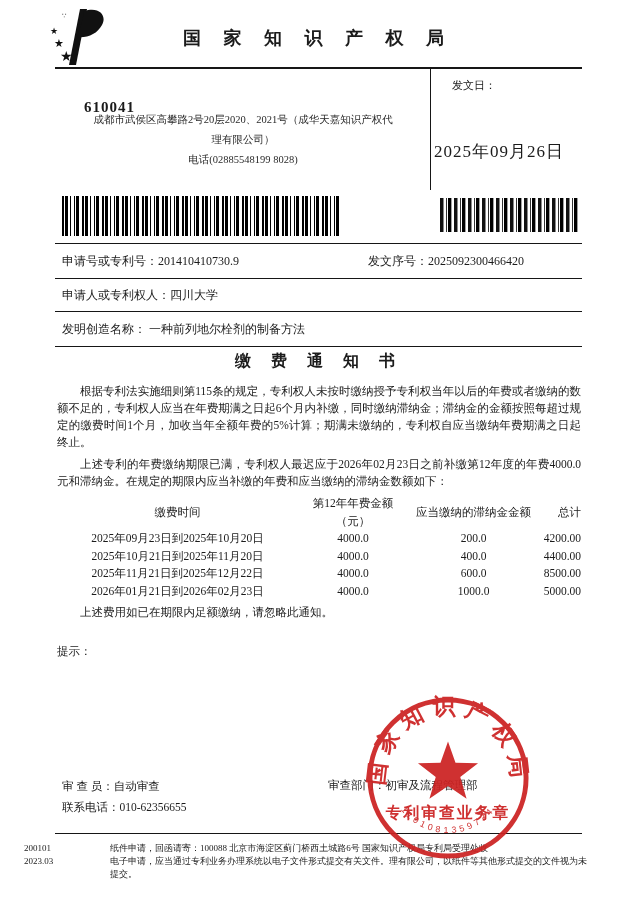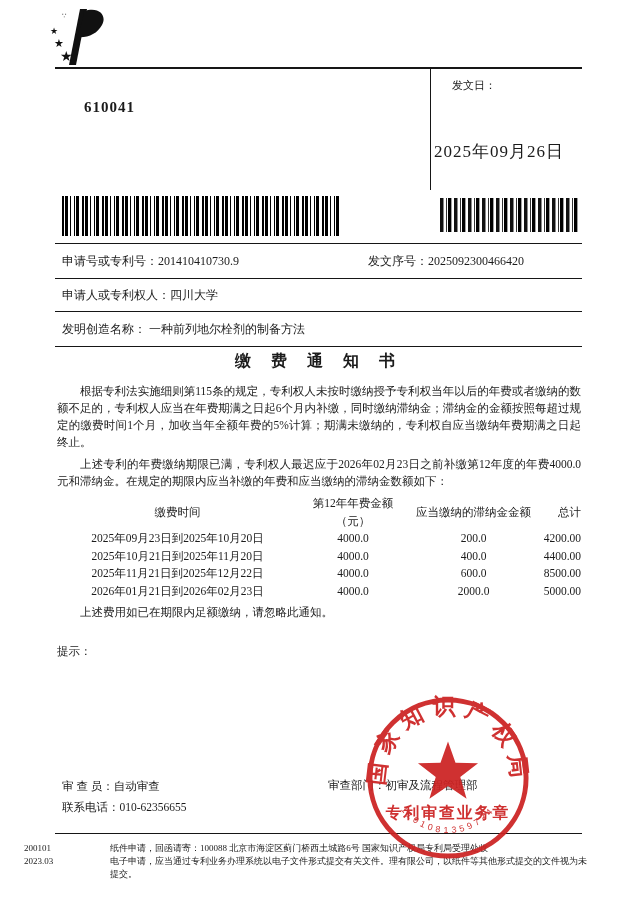--- a/index.html
+++ b/index.html
@@ -58,23 +58,29 @@
   <div class="logo">
     <svg width="56" height="62" viewBox="0 0 56 62">
       <path d="M30 3 L37 3 L26 59 L19 59 Z" fill="#111"></path>
       <path d="M34 5 C50 0 57 10 52 19 C47 28 38 32 27 31 C30 22 33 13 34 5 Z" fill="#111"></path>
       <text x="12" y="12" font-size="7" fill="#111">∵</text>
       <text x="0" y="28" font-size="9" fill="#111">★</text>
       <text x="4" y="41" font-size="11" fill="#111">★</text>
       <text x="10" y="55" font-size="14" fill="#111">★</text>
     </svg>
   </div>
+  <div class="agency">国 家 知 识 产 权 局</div>
   <div class="rule-top"></div>
   <div class="vline"></div>
   <div class="postcode">610041</div>
+  <div class="addr">
+    <div>成都市武侯区高攀路2号20层2020、2021号（成华天嘉知识产权代</div>
+    <div>理有限公司）</div>
+    <div>电话(02885548199 8028)</div>
+  </div>
   <div class="issue-label">发文日：</div>
   <div class="issue-date">2025年09月26日</div>
 
   <div class="barcode1"></div>
   <div class="barcode2"></div>
 
   <div class="formrows">
     <div class="frow r1">
       <span class="cellL"><span>申请号或专利号：</span><span>201410410730.9</span></span>
       <span class="cellR"><span>发文序号：</span><span>2025092300466420</span></span>
@@ -120,21 +126,21 @@
       </tr>
       <tr>
         <td class="c1">2025年11月21日到2025年12月22日</td>
         <td class="c2">4000.0</td>
         <td class="c3">600.0</td>
         <td class="c4">8500.00</td>
       </tr>
       <tr>
         <td class="c1">2026年01月21日到2026年02月23日</td>
         <td class="c2">4000.0</td>
-        <td class="c3">2000.0</td>
+        <td class="c3">1000.0</td>
         <td class="c4">5000.00</td>
       </tr>
     </tbody>
       </table>
 
     <p>上述费用如已在期限内足额缴纳，请忽略此通知。</p>
     <div class="tips-label">提示：</div>
   </div>
 
   <div class="review-left">

